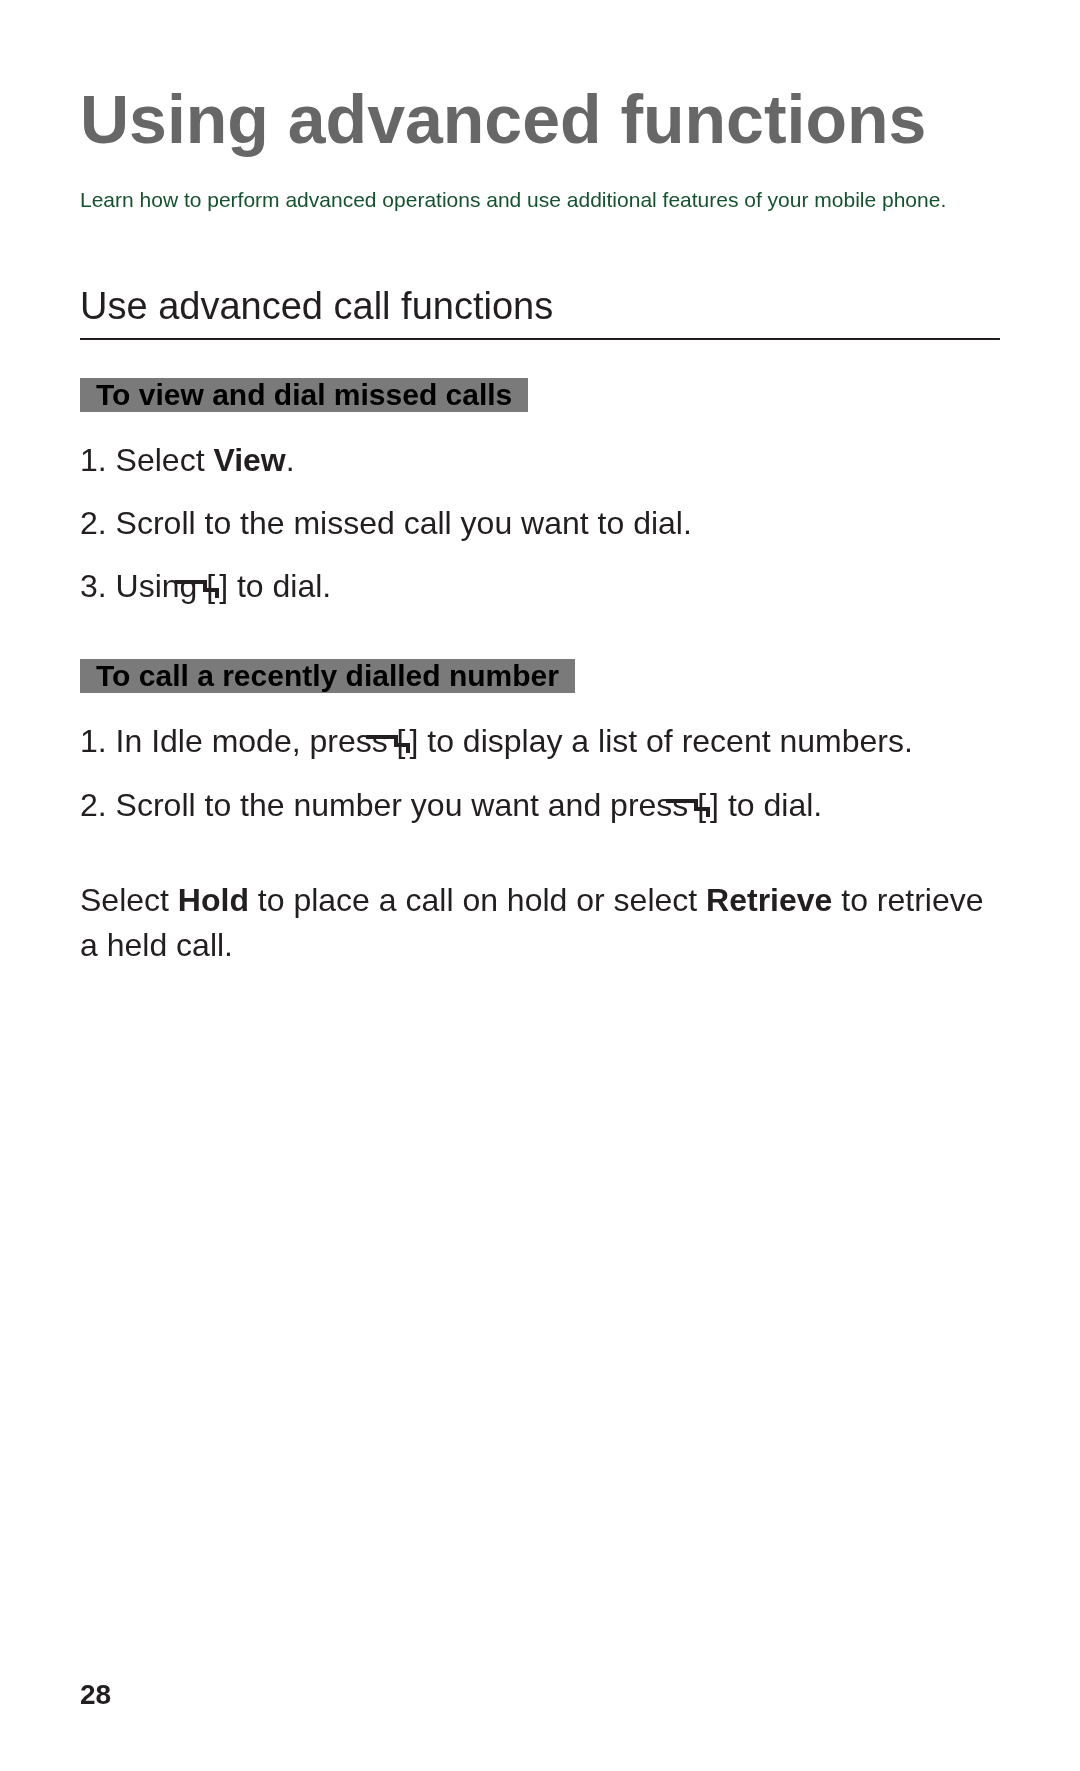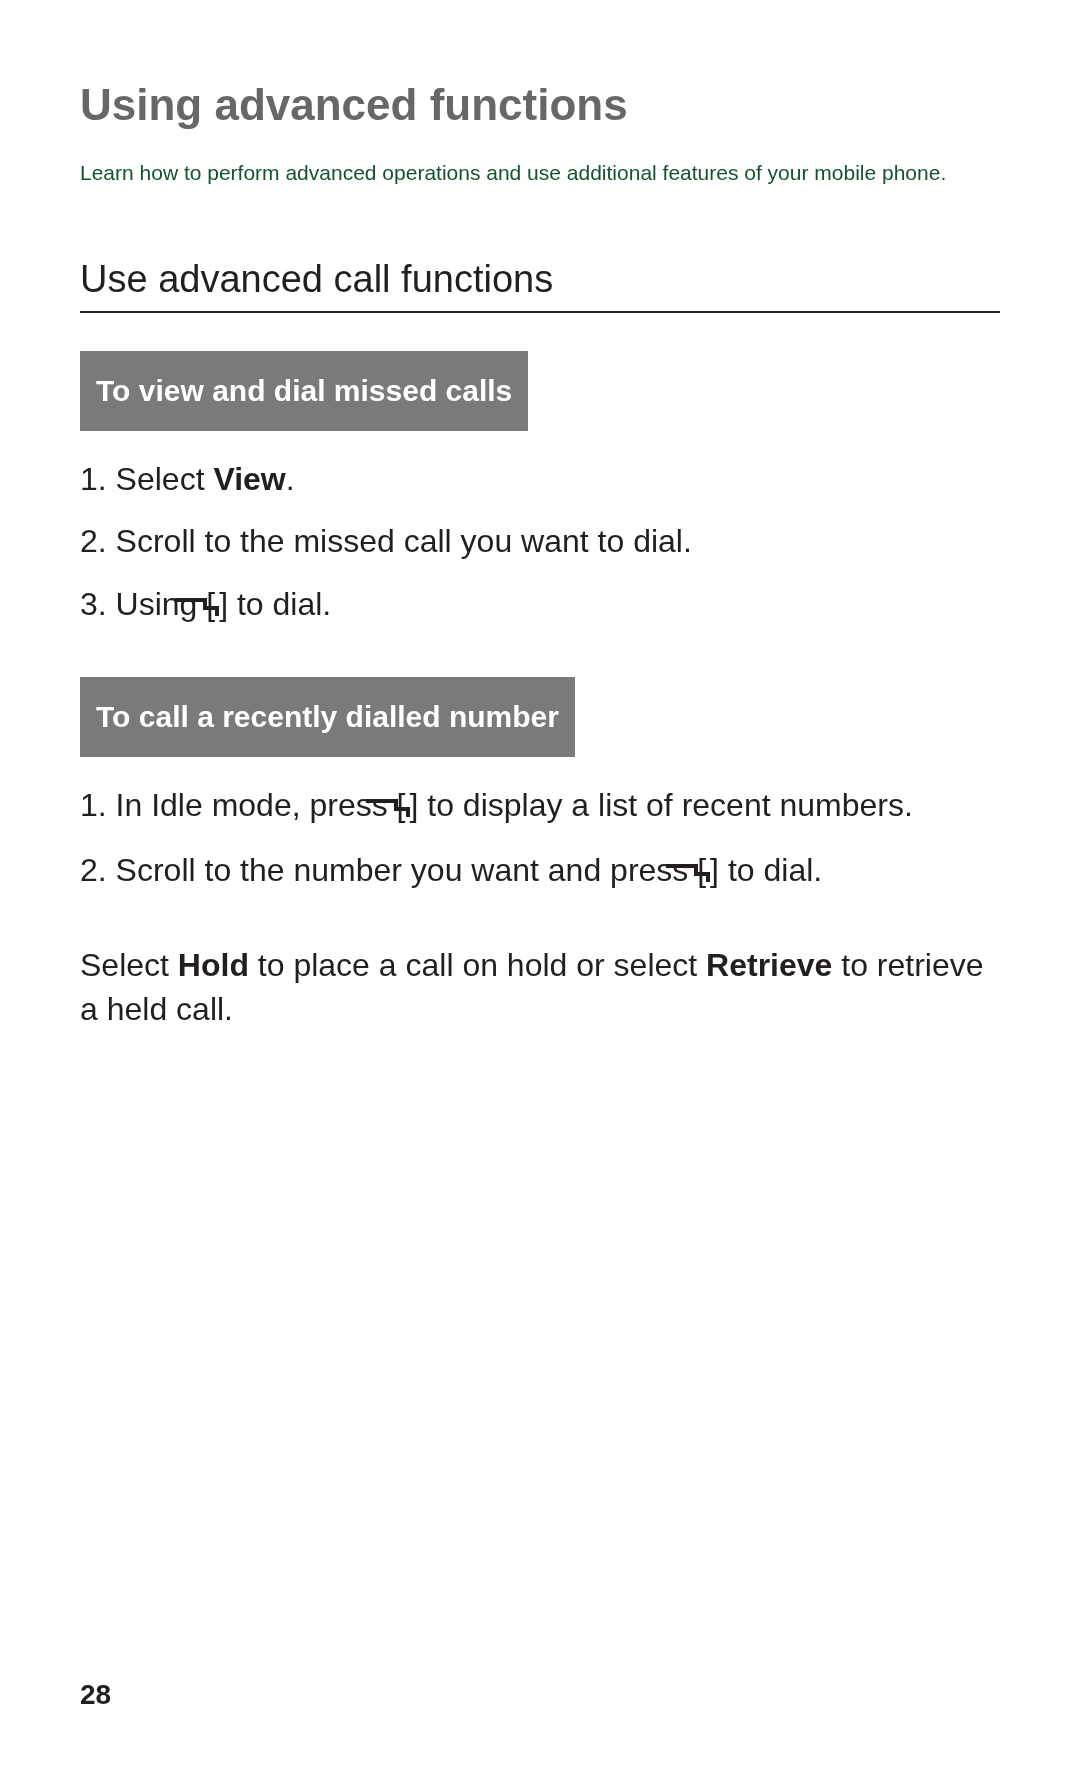--- a/index.html
+++ b/index.html
@@ -1,21 +1,21 @@
 <!DOCTYPE html>
 <html><head>
 <meta charset="utf-8">
 <style>
   * { margin: 0; padding: 0; box-sizing: border-box; }
   html, body { width: 1080px; height: 1771px; background: #fff; font-family: Arial, Helvetica, sans-serif; color: #231f20; }
   .page { padding: 80px 80px 0 80px; position: relative; height: 100%; }
-  .title { font-size: 44px; font-weight: bold; color: #676767; line-height: 1.15; margin-bottom: 28px; }
+  .title { font-size: 68px; font-weight: bold; color: #676767; line-height: 1.15; margin-bottom: 28px; }
   .intro { font-size: 21px; line-height: 1.38; color: #14532d; margin-bottom: 70px; }
   .section-head { font-size: 38px; font-weight: normal; color: #231f20; padding-bottom: 10px; border-bottom: 2px solid #231f20; margin-bottom: 38px; }
-  .sub-head { display: inline-block; background: #7a7a7a; color: #ffffff; font-size: 30px; font-weight: bold; padding: 23px 16px; margin-bottom: 26px; }
+  .sub-head { display: inline-block; background: #7a7a7a; color: #000000; font-size: 30px; font-weight: bold; padding: 0 16px; margin-bottom: 26px; }
   .body-text { font-size: 32px; line-height: 1.4; margin-bottom: 28px; }
   ol.steps { list-style: none; counter-reset: step; margin: 0 0 48px 0; padding: 0; }
   ol.steps > li { counter-increment: step; font-size: 32px; line-height: 1.4; margin-bottom: 18px; padding-left: 40px; text-indent: -40px; }
   ol.steps > li::before { content: counter(step) ". "; }
   .b { font-weight: bold; }
   .key-icon { display: inline-block; vertical-align: -2px; }
   .page-num { position: absolute; left: 80px; bottom: 60px; font-size: 28px; font-weight: bold; }
 </style>
 </head>
 <body>

